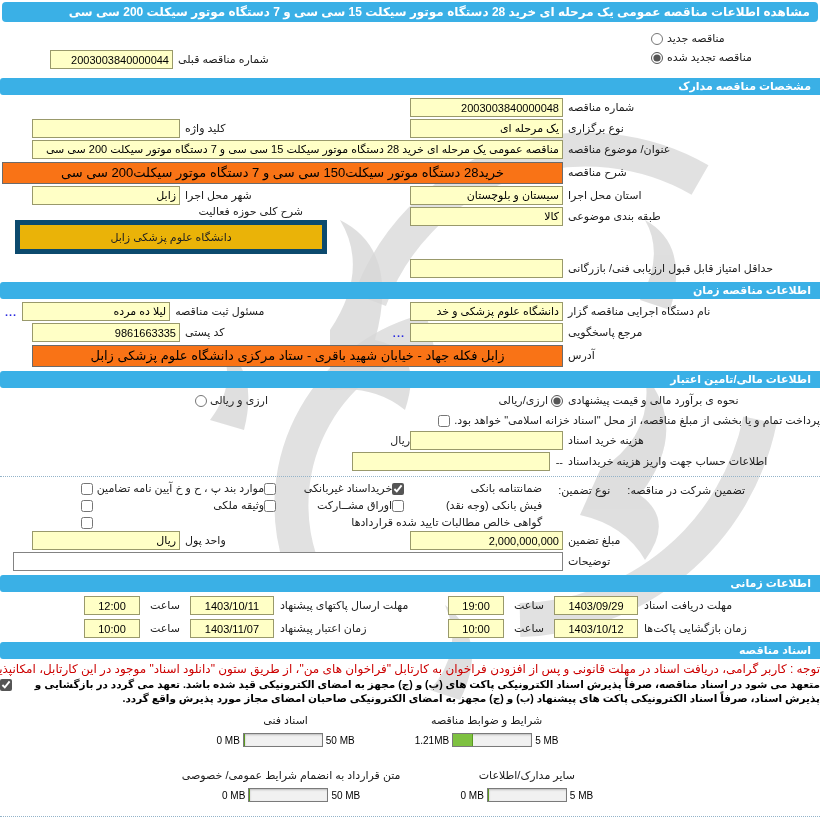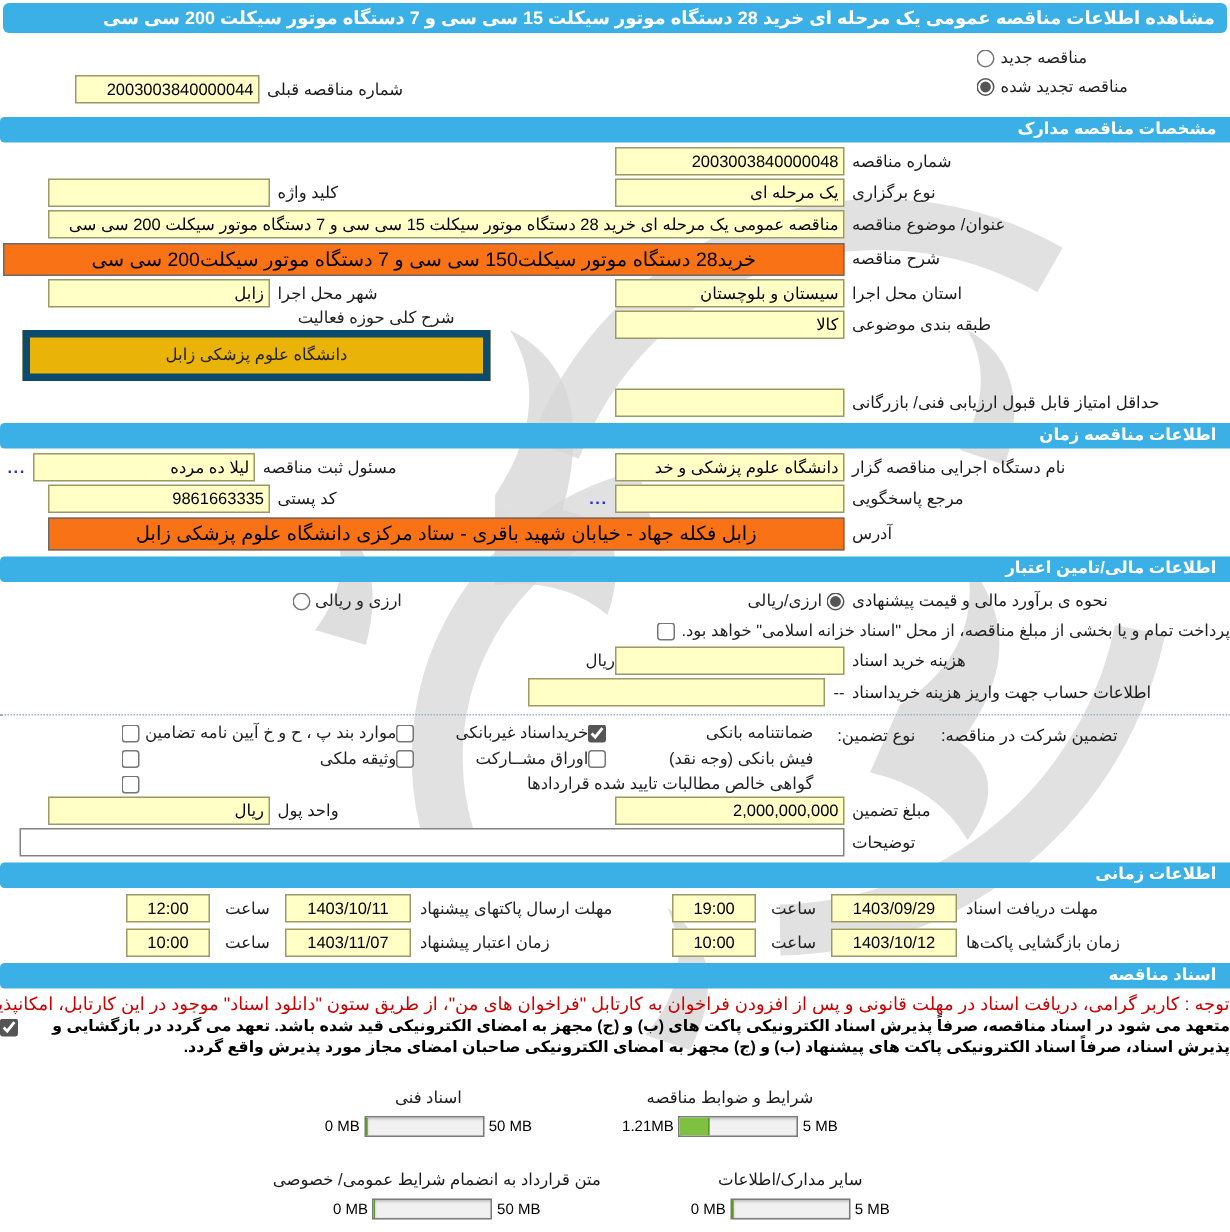--- a/index.html
+++ b/index.html
@@ -52,21 +52,21 @@
   .opt{display:flex;direction:ltr;align-items:center;gap:4px;white-space:nowrap;justify-content:space-between;}
   .optfull{grid-column:1/-1;}
 
   .trow{display:flex;direction:rtl;align-items:center;margin:4px 0;height:19px;padding:0 64px 0 84px;}
   .tlab1{width:112px;min-width:112px;text-align:left;padding-left:6px;white-space:nowrap;}
   .tlab2{width:142px;min-width:142px;text-align:left;padding-left:6px;white-space:nowrap;}
   .hlab{margin:0 10px;}
   .dt{width:76px;text-align:center;} .tm{width:48px;text-align:center;}
 
   .note{color:#c00;font-size:12px;text-align:right;margin:3px 0 1px 0;white-space:nowrap;overflow:hidden;}
-  .commit{display:flex;direction:rtl;align-items:flex-start;margin:1px 0 20px 0;}
+  .commit{display:flex;direction:rtl;align-items:flex-start;margin:1px 0 9px 0;}
   .commit .txt{flex:1;font-weight:bold;font-size:10.5px;text-align:right;line-height:1.35;color:#000;}
   .commit input{margin-top:2px;margin-right:2px;}
 
   .uploads{display:flex;direction:rtl;justify-content:center;gap:60px;padding-right:45px;margin:8px 0 4px 0;}
   .up{display:flex;flex-direction:column;align-items:center;gap:6px;}
   .uplab{white-space:nowrap;color:#1a1a1a;}
   .barrow{direction:ltr;display:flex;align-items:center;gap:3px;font-size:10px;color:#000;}
   .pbar{width:78px;height:12px;border:1px solid #7a7a7a;background:#f1f1f1;
         box-shadow:inset 1px 1px 2px #bbb;overflow:hidden;}
   .pfill{height:100%;background:#7ec141;border-right:1px solid #5a9a20;}

